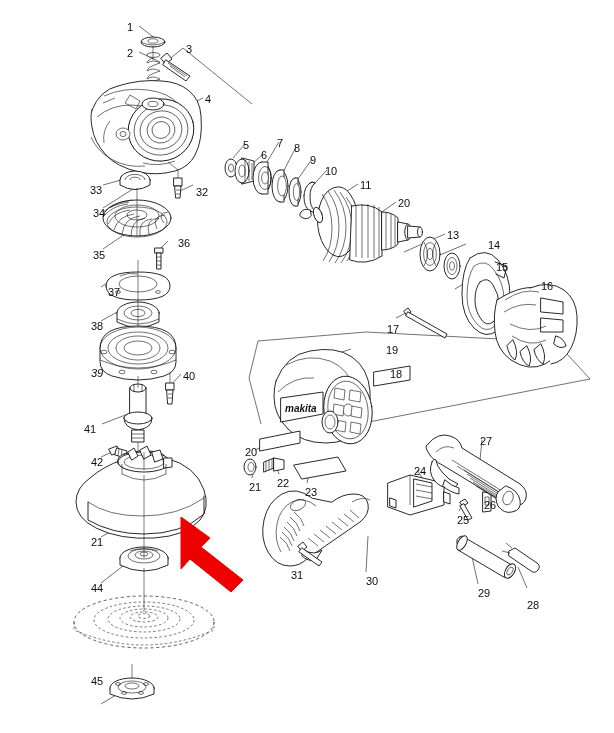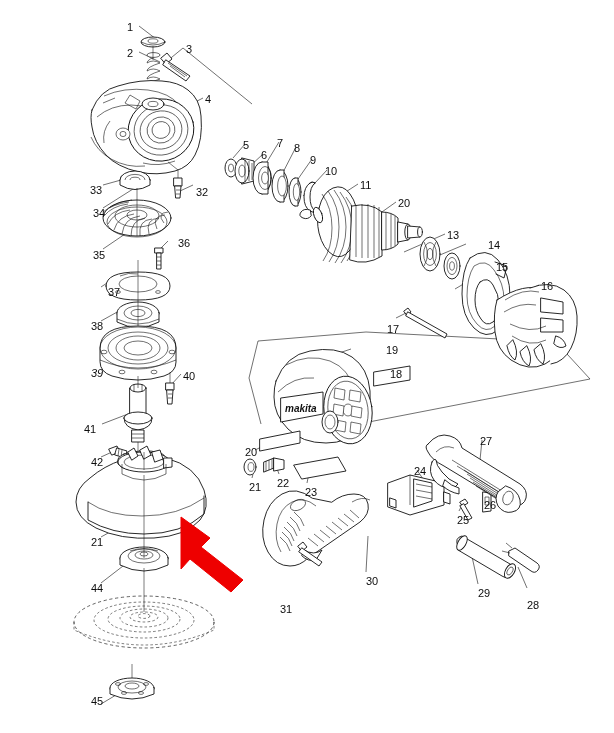--- a/index.html
+++ b/index.html
@@ -504,30 +504,30 @@
       <div class="lbl" style="left: 249px; top: 482px;">21</div>
       <div class="lbl" style="left: 277px; top: 478px;">22</div>
       <div class="lbl" style="left: 305px; top: 487px;">23</div>
       <div class="lbl" style="left: 414px; top: 466px;">24</div>
       <div class="lbl" style="left: 457px; top: 515px;">25</div>
       <div class="lbl" style="left: 484px; top: 500px;">26</div>
       <div class="lbl" style="left: 480px; top: 436px;">27</div>
       <div class="lbl" style="left: 527px; top: 592px; margin-top: 8px;">28</div>
       <div class="lbl" style="left: 478px; top: 588px;">29</div>
       <div class="lbl" style="left: 366px; top: 576px;">30</div>
-      <div class="lbl" style="left: 280px; top: 570px; margin-top: 34px;">31</div>
+      <div class="lbl" style="left: 291px; top: 570px;">31</div>
       <div class="lbl" style="left: 196px; top: 187px;">32</div>
       <div class="lbl" style="left: 90px; top: 185px;">33</div>
       <div class="lbl" style="left: 93px; top: 208px;">34</div>
       <div class="lbl" style="left: 93px; top: 250px;">35</div>
       <div class="lbl" style="left: 178px; top: 238px; text-align: center;">36</div>
       <div class="lbl" style="left: 108px; top: 287px;">37</div>
       <div class="lbl" style="left: 91px; top: 321px;">38</div>
       <div class="lbl" style="left: 91px; top: 368px; font-style: italic;">39</div>
       <div class="lbl" style="left: 183px; top: 371px;">40</div>
       <div class="lbl" style="left: 84px; top: 424px; text-align: center;">41</div>
       <div class="lbl" style="left: 91px; top: 457px;">42</div>
       <div class="lbl" style="left: 91px; top: 537px;">21</div>
       <div class="lbl" style="left: 91px; top: 583px;">44</div>
-      <div class="lbl" style="left: 91px; top: 676px; margin-top: 20px;">45</div>
+      <div class="lbl" style="left: 91px; top: 676px;">45</div>
     </div>
 
 </div>
 
 </body></html>

